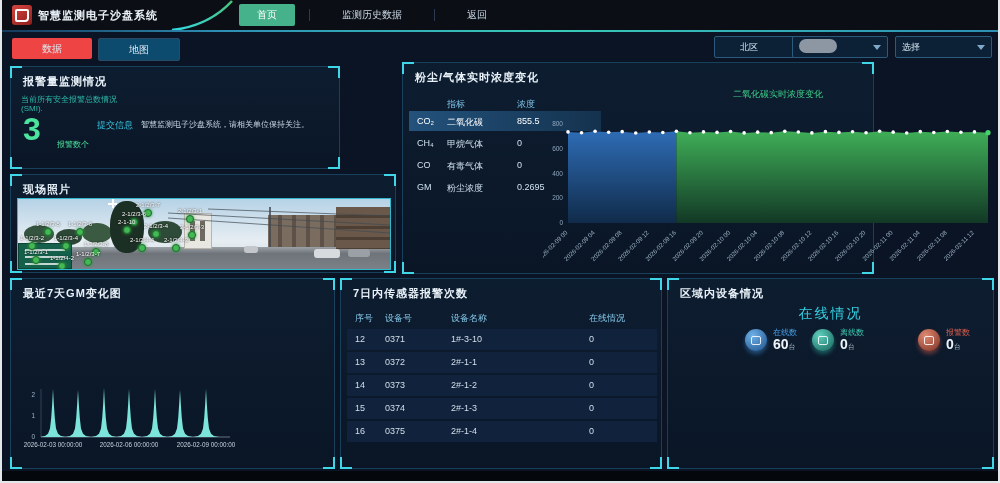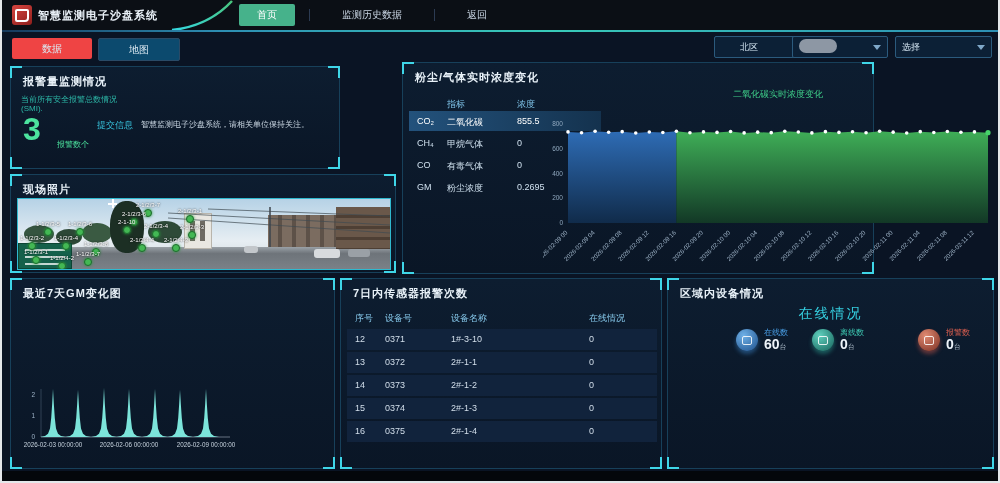--- a/index.html
+++ b/index.html
@@ -413,21 +413,21 @@
           <span class="acell3">0</span>
         </div>
       </div>
   </div>
 
   <div class="panel" id="panelF">
     <i class="c tr"></i>
       <i class="c br"></i>
     <div class="ptitle">区域内设备情况</div>
     <div class="dev-sub">在线情况</div>
-    <div class="stat" style="left:36px;padding-left:32px;">
+    <div class="stat" style="left:45px;padding-left:32px;">
       <span class="stat-icon si0">
           <i></i>
         </span>
       <span>
         <span class="stat-label" style="color: rgb(74, 160, 232);">在线数</span>
         <span class="stat-value"><b>60</b><span class="stat-unit">台</span></span>
       </span>
     </div>
     <div class="stat" style="left:144px;">
       <span class="stat-icon si1">

